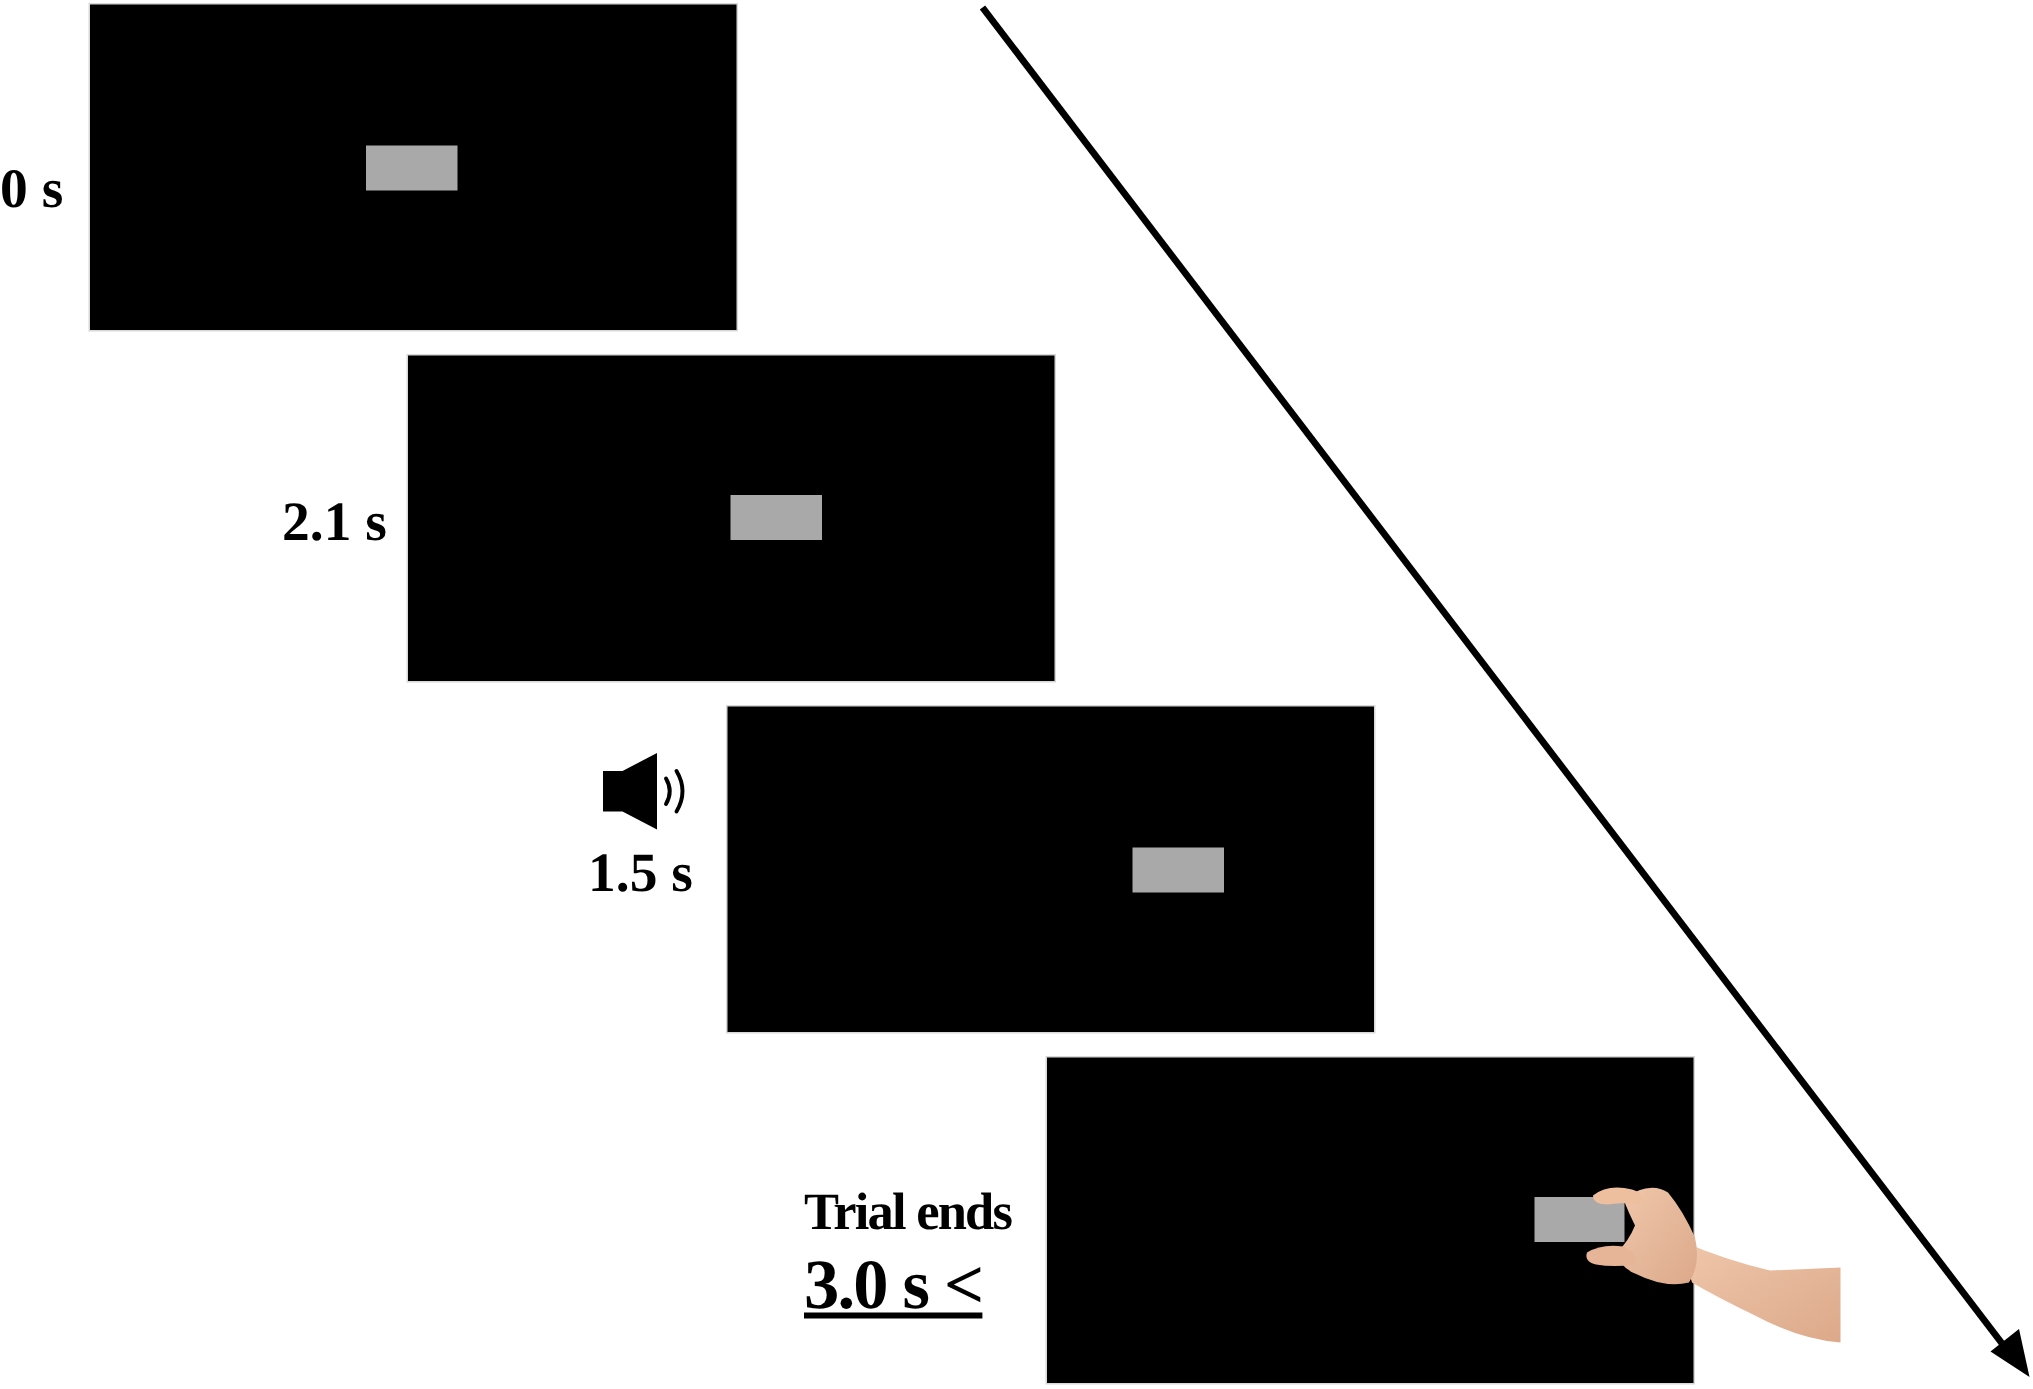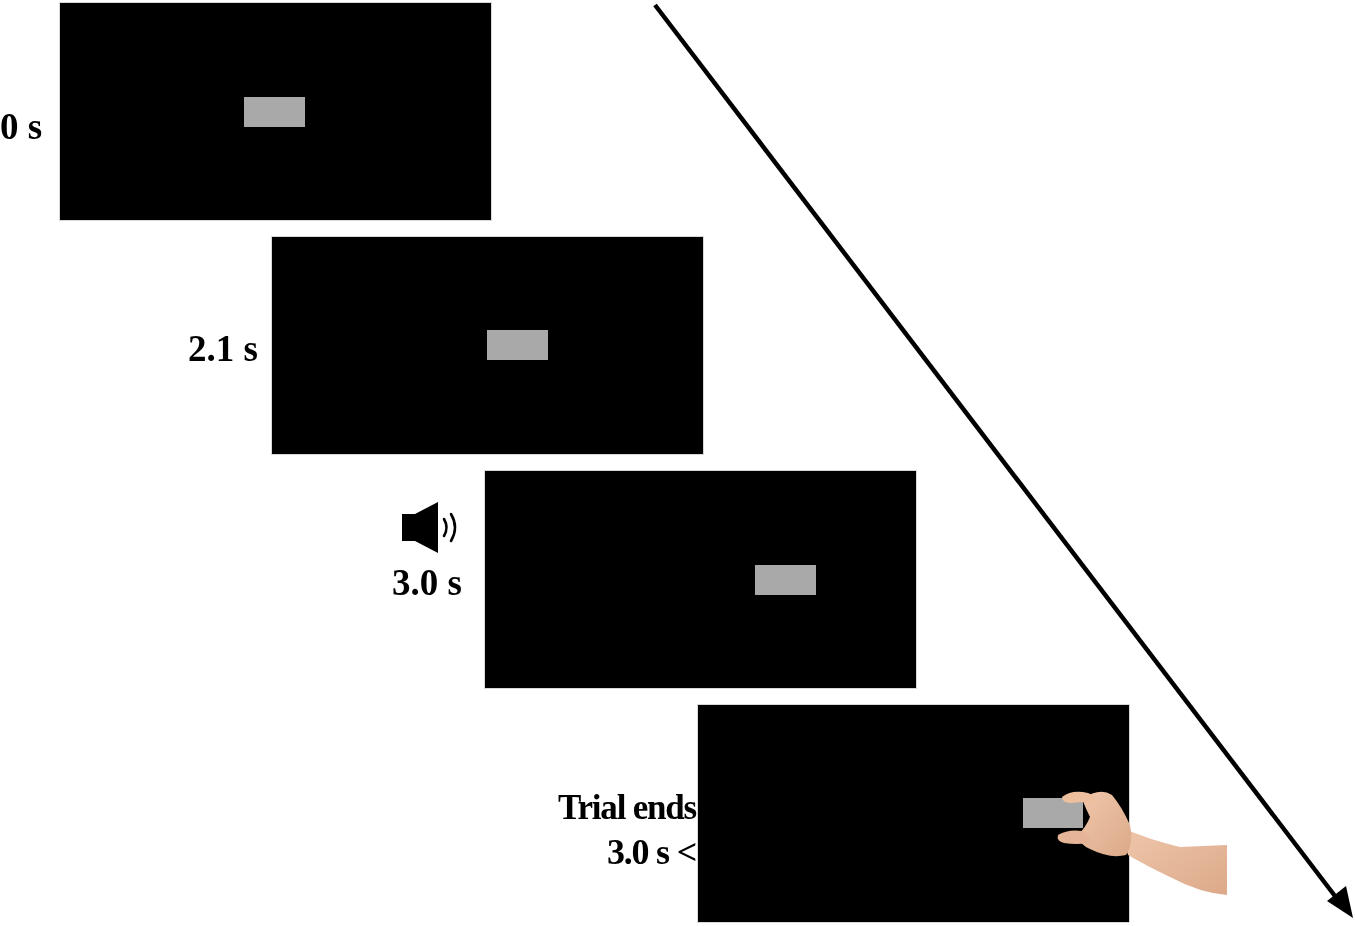--- a/index.html
+++ b/index.html
@@ -28,21 +28,21 @@
       background: #a9a9a9;
     }
     .label {
       position: absolute;
       font-weight: bold;
       font-size: 36px;
       color: #000;
       line-height: 1;
       white-space: nowrap;
     }
-    .label.center { text-align: right; }
+    .label.center { text-align: left; }
     .label.condensed { letter-spacing: -1.2px; }
     svg.overlay {
       position: absolute;
       left: 0;
       top: 0;
       width: 1355px;
       height: 926px;
       pointer-events: none;
     }
     .speaker {
@@ -71,27 +71,27 @@
 <div class="label" style="left:188px; top:330px; font-size:37px;">2.1 s</div>
 <div class="panel" style="left:272px; top:237px;">
   <div class="stim" style="left:215px; top:93px;"></div>
 </div>
 
 <svg class="speaker" viewBox="0 0 62 56">
   <polygon points="2,14 15,14 38,2 38,53 15,41 2,41" fill="#000"></polygon>
   <path d="M44,19 Q49,27.5 44,36" stroke="#000" stroke-width="2.6" fill="none" stroke-linecap="round"></path>
   <path d="M51,14 Q59,27.5 51,41" stroke="#000" stroke-width="2.6" fill="none" stroke-linecap="round"></path>
 </svg>
-<div class="label" style="left:392px; top:564px; font-size:37px;">3.0 s</div>
+<div class="label" style="left:392px; top:564px; font-size:37px;">1.5 s</div>
 <div class="panel" style="left:485px; top:471px;">
   <div class="stim" style="left:270px; top:94px;"></div>
 </div>
 
 <div class="label center condensed" style="left:536px; top:790px; width:160px; font-size:35px;">Trial ends</div>
-<div class="label center condensed" style="left:536px; top:834px; width:160px; font-size:36px;">3.0 s &lt;</div>
+<div class="label center condensed" style="left:536px; top:834px; width:160px; font-size:47px;text-decoration:underline;">3.0 s &lt;</div>
 <div class="panel" style="left:698px; top:705px;">
   <div class="stim" style="left:325px; top:93px; width:60px;"></div>
 </div>
 
 <svg class="hand" viewBox="0 0 185 118">
   <defs>
     <linearGradient id="skin" x1="0" y1="0" x2="1" y2="1">
       <stop offset="0" stop-color="#f0c7ab"></stop>
       <stop offset="1" stop-color="#dca98a"></stop>
     </linearGradient>

